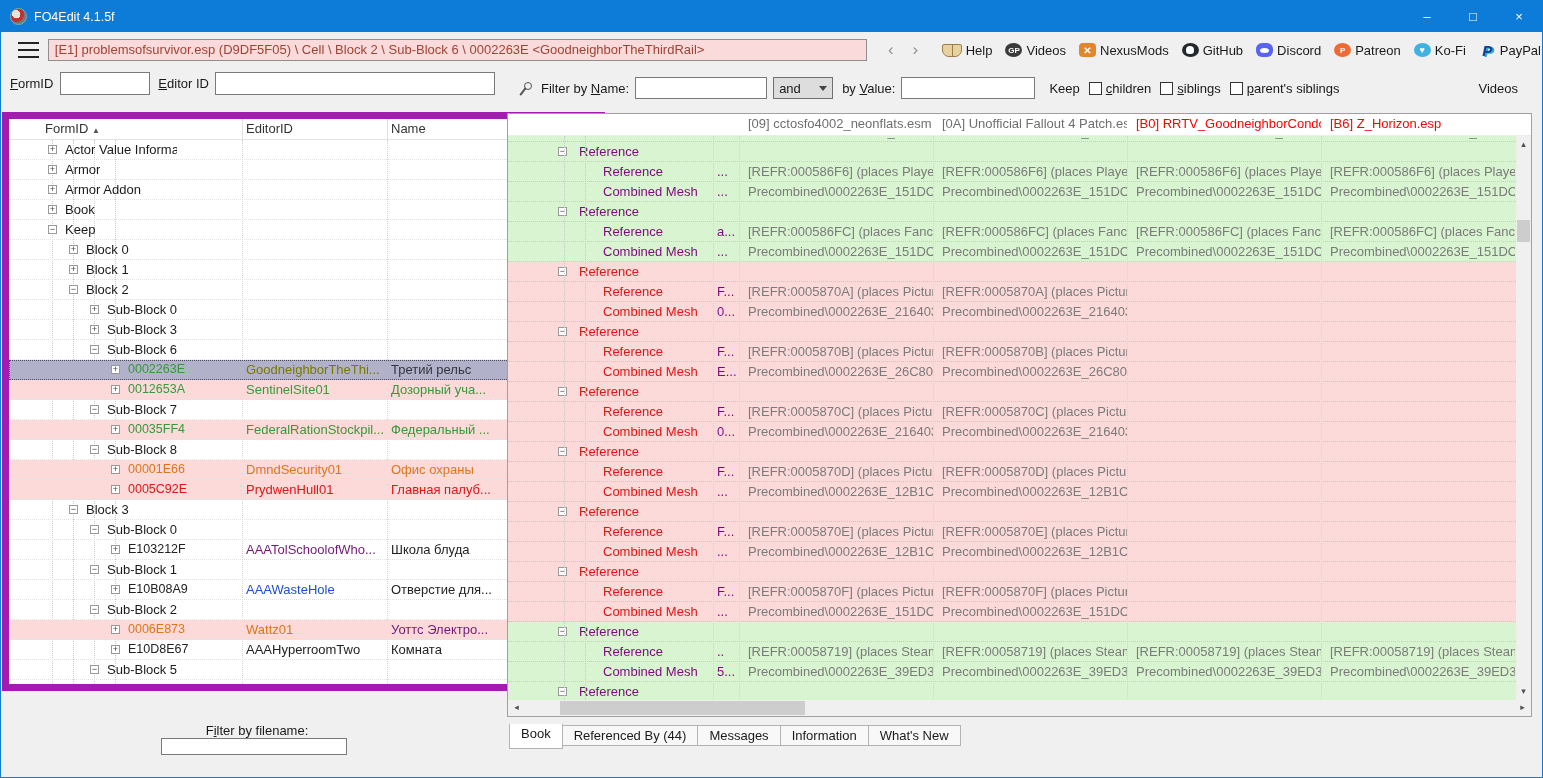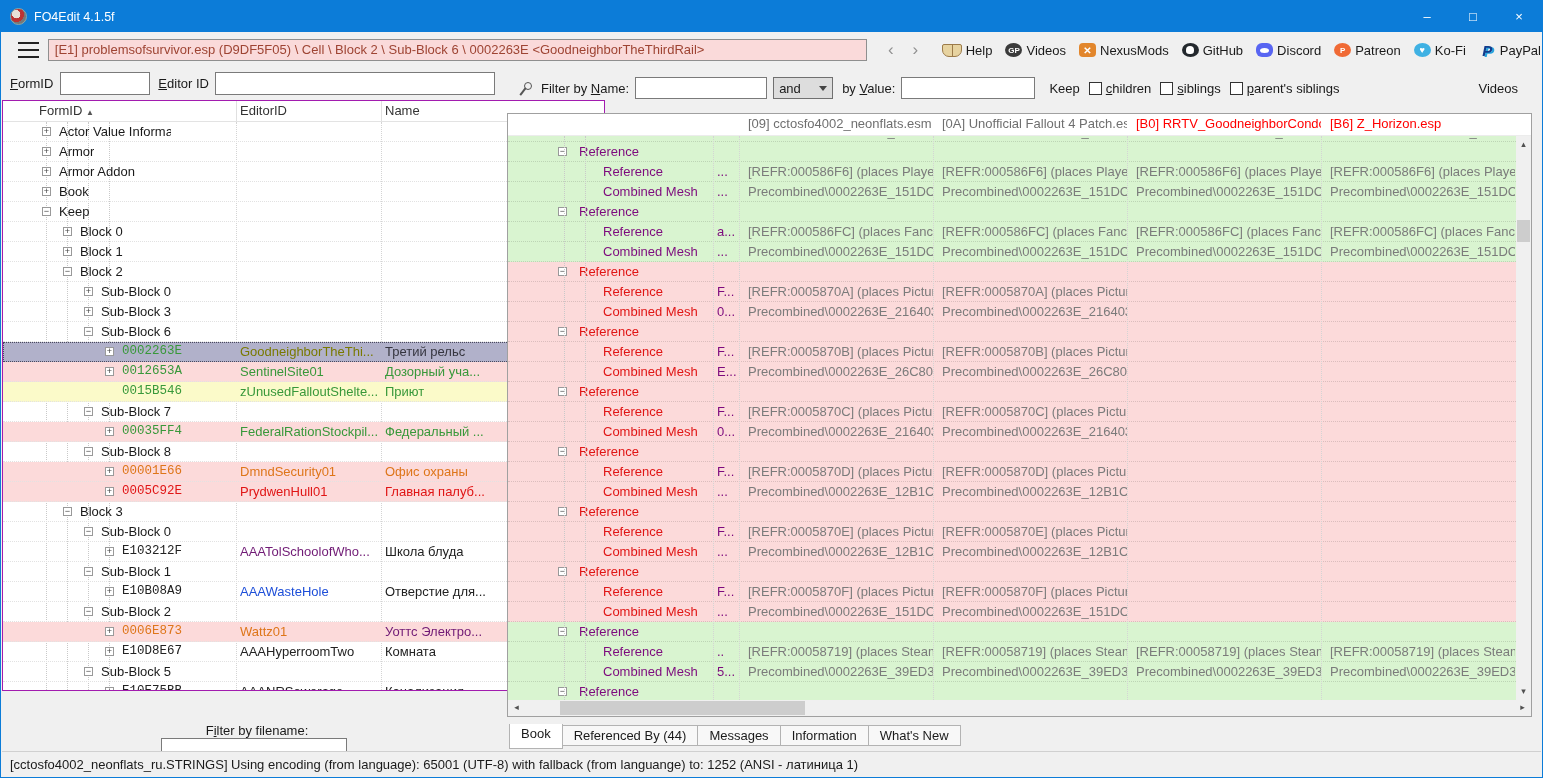--- a/index.html
+++ b/index.html
@@ -47,40 +47,40 @@
 
   
   .left-panel { position:absolute; left:1px; top:67px; width:502px; bottom:26px; }
   .id-row { position:absolute; left:0; top:3px; right:0; height:24px; display:flex; align-items:center; }
   .id-row label { margin-left:8px; }
   .in { background:#fff; border:1px solid #7a7a7a; height:23px; padding:0 4px; font:inherit; }
   .formid-input { width:90px; margin-left:7px; }
   .editorid-label { margin-left:25px; }
   .editorid-input { width:280px; margin-left:6px; }
 
-  .tree-box { position:absolute; left:0; top:32px; width:603px; bottom:60px; background:#fff;
-    border:1px solid #a21caf; }
+  .tree-box { position:absolute; left:0; top:44px; width:603px; bottom:60px; background:#fff;
+    border:7px solid #a21caf; }
   .tree-header { position:relative; height:21px; border-bottom:1px solid #e3e3e3; background:#fff;
     color:#333; }
   .tree-header span.col { position:absolute; top:2px; }
   .th-formid { left:36px; } .th-editorid { left:237px; } .th-name { left:382px; }
   .sort { font-size:8px; color:#555; }
   .hdr-sep { position:absolute; top:0; bottom:0; width:1px; background:#e0e0e0; }
   .tree-rows { position:absolute; left:0; top:21px; right:15px; bottom:0; overflow:hidden; }
   .guide { position:absolute; top:0; bottom:0; width:0; border-left:1px dotted #c9c9c9; }
   .colline { position:absolute; top:0; bottom:0; width:0; border-left:1px dotted #d4d4d4; }
   .trow { position:relative; height:20px; line-height:19px; white-space:nowrap;
     border-bottom:1px dotted #e2e2e2; cursor:default; }
   .trow.bg-pink { background:#fcdada; }
   .trow.bg-yellow { background:#fbfac9; }
   .trow.bg-selected { background:#b1b1ca; outline:1px dotted #4a4a5e; outline-offset:-1px; }
   .ebox { position:absolute; top:5px; width:9px; height:9px; background:#fff; border:1px solid #999;
     font:9px/7px "Liberation Sans",sans-serif; text-align:center; color:#444; cursor:pointer; }
   .tlabel { position:absolute; overflow:hidden; max-width:112px; }
-  .tlabel.mono { font-family:Liberation Mono, monospace; font-size:12.5px; }
+  .tlabel.mono { font-family:Liberation Sans, sans-serif; font-size:12.5px; }
   .tcell2 { position:absolute; left:237px; width:138px; overflow:hidden; }
   .tcell3 { position:absolute; left:382px; width:100px; overflow:hidden; }
 
   .vscroll { position:absolute; right:0; width:15px; background:#f0f0f0; }
   .left-vs { top:21px; bottom:0; }
   .sb-arrow { position:absolute; left:0; right:0; height:17px; text-align:center; line-height:16px;
     font-size:9px; color:#505050; cursor:pointer; }
   .sb-arrow.bottom { bottom:0; }
   .sb-thumb { position:absolute; left:1px; right:1px; background:#cdcdcd; cursor:pointer; }
 
@@ -273,25 +273,20 @@
             <span class="ebox" style="left: 102px;">+</span>
             <span class="tlabel mono" style="left: 119px; color: rgb(56, 152, 58);">0002263E</span>
             <span class="tcell2" style="color: rgb(121, 121, 0);">GoodneighborTheThi...</span>
             <span class="tcell3" style="color: rgb(53, 53, 63);">Третий рельс</span>
           </div>
           <div class="trow bg-pink">
             <span class="ebox" style="left: 102px;">+</span>
             <span class="tlabel mono" style="left: 119px; color: rgb(56, 152, 58);">0012653A</span>
             <span class="tcell2" style="color: rgb(56, 152, 58);">SentinelSite01</span>
             <span class="tcell3" style="color: rgb(56, 152, 58);">Дозорный уча...</span>
-          </div>
-          <div class="trow bg-yellow">
-            <span class="tlabel mono" style="left: 119px; color: rgb(56, 152, 58);">0015B546</span>
-            <span class="tcell2" style="color: rgb(56, 152, 58);">zUnusedFalloutShelte...</span>
-            <span class="tcell3" style="color: rgb(56, 152, 58);">Приют</span>
           </div>
           <div class="trow">
             <span class="ebox" style="left: 81px;">−</span>
             <span class="tlabel" style="left: 98px;">Sub-Block 7</span>
           </div>
           <div class="trow bg-pink">
             <span class="ebox" style="left: 102px;">+</span>
             <span class="tlabel mono" style="left: 119px; color: rgb(56, 152, 58);">00035FF4</span>
             <span class="tcell2" style="color: rgb(56, 152, 58);">FederalRationStockpil...</span>
             <span class="tcell3" style="color: rgb(56, 152, 58);">Федеральный ...</span>
@@ -605,16 +600,13 @@
 
     <div class="tabs" id="tabs">
         <span class="tab active">Book</span>
         <span class="tab">Referenced By (44)</span>
         <span class="tab">Messages</span>
         <span class="tab">Information</span>
         <span class="tab">What's New</span>
       </div>
   </div>
 
-  <div class="statusbar">
-    <span>[cctosfo4002_neonflats_ru.STRINGS] Using encoding (from language): 65001 (UTF-8) with fallback (from languange) to: 1252  (ANSI - латиница 1)</span>
-  </div>
 </div>
 
 </body></html>

